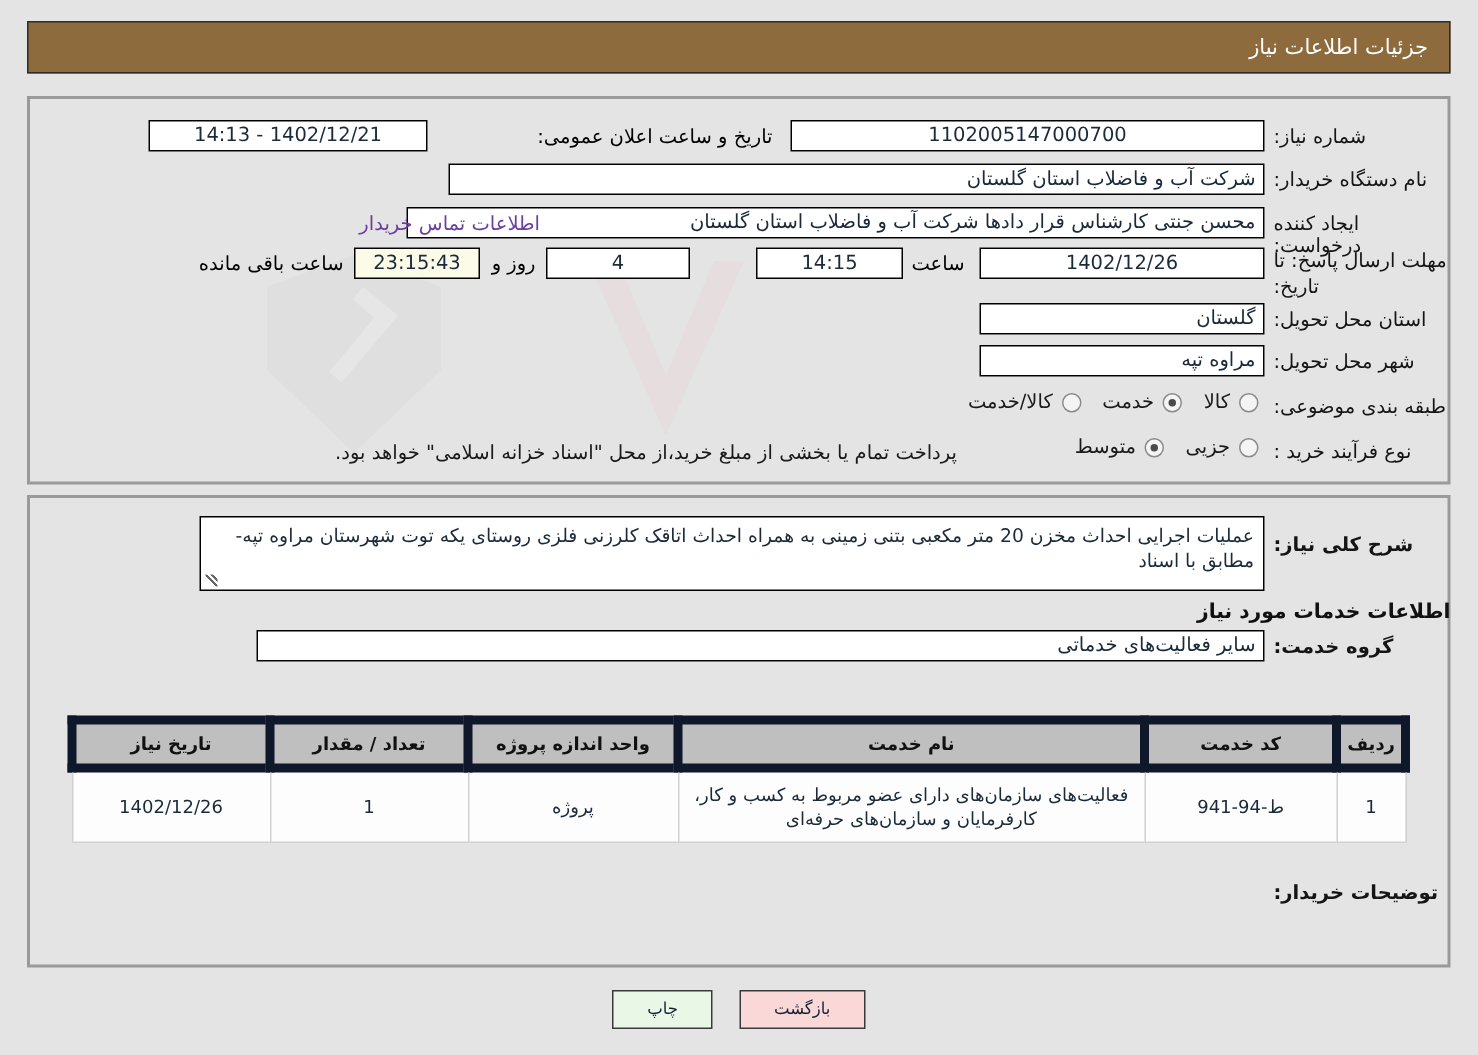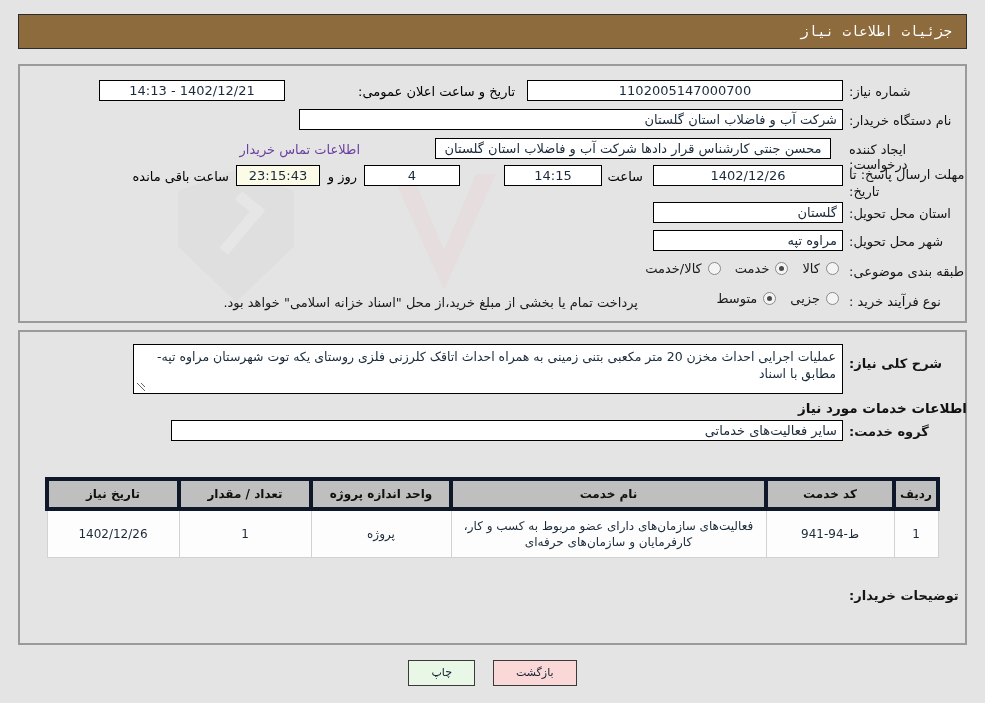--- a/index.html
+++ b/index.html
@@ -76,21 +76,20 @@
     position: absolute;
     top: 14px; right: 18px; left: 18px;
     height: 35px;
     background: #8d6b3d;
     border: 1px solid #2c2c2c;
     display: flex;
     align-items: center;
     justify-content: flex-start;
     padding: 0 14px;
     z-index: 2;
-    font-family: Liberation Mono, monospace;
   }
   .titlebar .title {
     color: #ffffff;
     font-size: 14px;
   }
 
   
   .panel {
     position: absolute;
     left: 18px; right: 18px;
@@ -206,21 +205,21 @@
 
   
   table.grid {
     position: absolute;
     border-collapse: collapse;
     font-size: 12px;
     z-index: 3;
   }
   table.grid th {
     background: #bfbfbf;
-    border: 4px solid #0f172a;
+    border: 6px solid #0f172a;
     color: #111;
     font-weight: bold;
     padding: 6px 4px;
     text-align: center;
     font-size: 12px;
   }
   table.grid td {
     background: #fdfdfd;
     border: 1px solid #d2d2d2;
     color: #1a2a3a;
@@ -270,21 +269,21 @@
 
   <div class="rlabel" style="top:84px;">شماره نیاز:</div>
   <div class="box center" style="position:absolute; top:80px; right:142px; width:316px; z-index:3;">1102005147000700</div>
   <div style="position:absolute; top:84px; right:470px; font-size:13px; z-index:3;">تاریخ و ساعت اعلان عمومی:</div>
   <div class="box center" style="position:absolute; top:80px; right:700px; width:186px; z-index:3;">1402/12/21 - 14:13</div>
 
   <div class="rlabel" style="top:113px;">نام دستگاه خریدار:</div>
   <div class="box right" style="position:absolute; top:109px; right:142px; width:544px; z-index:3;">شرکت آب و فاضلاب استان گلستان</div>
 
   <div class="rlabel" style="top:142px;">ایجاد کننده درخواست:</div>
-  <div class="box right" style="position:absolute; top:138px; right:154px; width:396px; z-index:3;text-align:center;">محسن جنتی کارشناس قرار دادها شرکت آب و فاضلاب استان گلستان</div>
+  <div class="box right" style="position:absolute; top:138px; right:142px; width:572px; z-index:3;">محسن جنتی کارشناس قرار دادها شرکت آب و فاضلاب استان گلستان</div>
   <a class="link" style="position:absolute; top:142px; right:625px; z-index:3;">اطلاعات تماس خریدار</a>
 
   <div class="rlabel" style="top:166px; line-height:17px;">مهلت ارسال پاسخ: تا تاریخ:</div>
   <div class="box center" style="position:absolute; top:165px; right:142px; width:190px; z-index:3;">1402/12/26</div>
   <div style="position:absolute; top:169px; right:342px; font-size:13px; z-index:3;">ساعت</div>
   <div class="box center" style="position:absolute; top:165px; right:383px; width:98px; z-index:3;">14:15</div>
   <div class="box center" style="position:absolute; top:165px; right:525px; width:96px; z-index:3;">4</div>
   <div style="position:absolute; top:169px; right:628px; font-size:13px; z-index:3;">روز و</div>
   <div class="box timer" style="position:absolute; top:165px; right:665px; width:84px; z-index:3;">23:15:43</div>
   <div style="position:absolute; top:169px; right:756px; font-size:13px; z-index:3;text-align:center;">ساعت باقی مانده</div>

